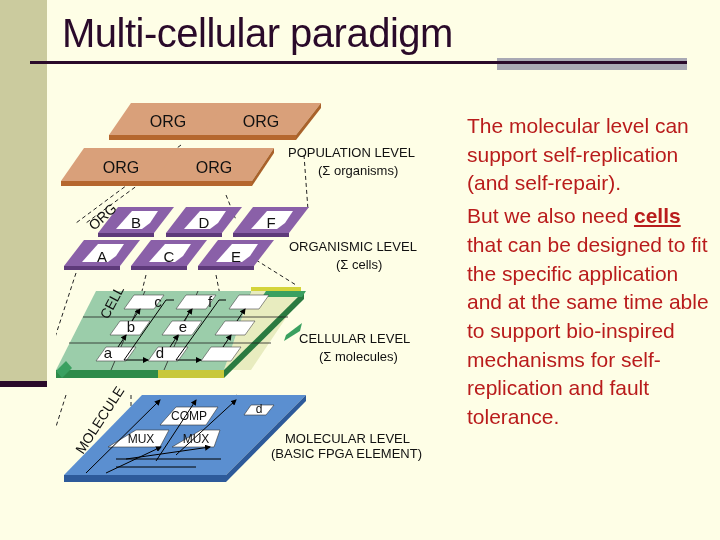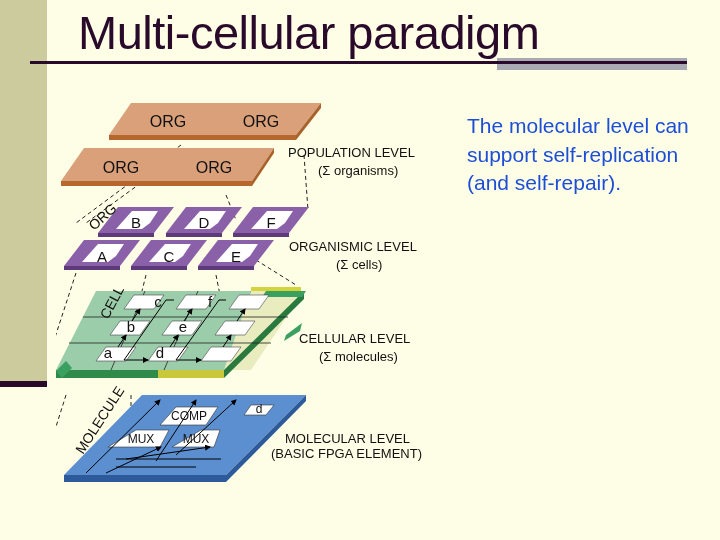--- a/index.html
+++ b/index.html
@@ -4,31 +4,31 @@
 <style>
   html, body { margin:0; padding:0; }
   body {
     width:720px; height:540px; position:relative; overflow:hidden;
     background:#fefee6;
     font-family: "Liberation Sans", sans-serif;
   }
   .sidebar { position:absolute; left:0; top:0; width:47px; height:381px; background:#cbcb9e; }
   .sidebar-bar { position:absolute; left:0; top:381px; width:47px; height:6px; background:#2a0a2a; }
   .title {
-    position:absolute; left:78px; top:10px;
-    font-size:47px; color:#2a0a2a; letter-spacing:-0.5px;
+    position:absolute; left:62px; top:10px;
+    font-size:40px; color:#2a0a2a; letter-spacing:-0.5px;
     white-space:nowrap; line-height:46px;
   }
   .title-rule { position:absolute; left:30px; top:61px; width:467px; height:3px; background:#2a0a2a; }
   .title-rule-accent { position:absolute; left:497px; top:58px; width:190px; height:12px; background:#a9a9b4; }
   .title-rule-accent-line { position:absolute; left:497px; top:61px; width:190px; height:3px; background:#2a0a2a; }
   .diagram { position:absolute; left:56px; top:95px; width:400px; height:400px; }
   .body-text {
     position:absolute; left:467px; top:112px; width:250px;
-    font-size:21px; line-height:28.7px; color:#1d4ed8;
+    font-size:21px; line-height:28.7px; color:#b91c1c;
   }
   .body-text p { margin:0; }
   .body-text p + p { margin-top:4px; }
   .emph { font-weight:bold; text-decoration:underline; }
   svg text { font-family: "Liberation Sans", sans-serif; }
 </style>
 </head>
 <body>
 
 <div class="sidebar"></div>
@@ -215,13 +215,14 @@
       <text x="203" y="318">d</text>
     </g>
     <text x="27" y="360" font-size="14" fill="#111" transform="rotate(-57 27 360)">MOLECULE</text>
     <text x="229" y="348" font-size="13" fill="#111">MOLECULAR LEVEL</text>
     <text x="215" y="363" font-size="13" fill="#111">(BASIC FPGA ELEMENT)</text>
   </svg>
 </div>
 
 <div class="body-text">
   <p>The molecular level can support self-replication (and self-repair).</p>
+  <p><span>But we also need </span><span class="emph">cells</span><span> that can be designed to fit the specific application and at the same time able to support bio-inspired mechanisms for self-replication and fault tolerance.</span></p>
 </div>
 
 </body></html>

